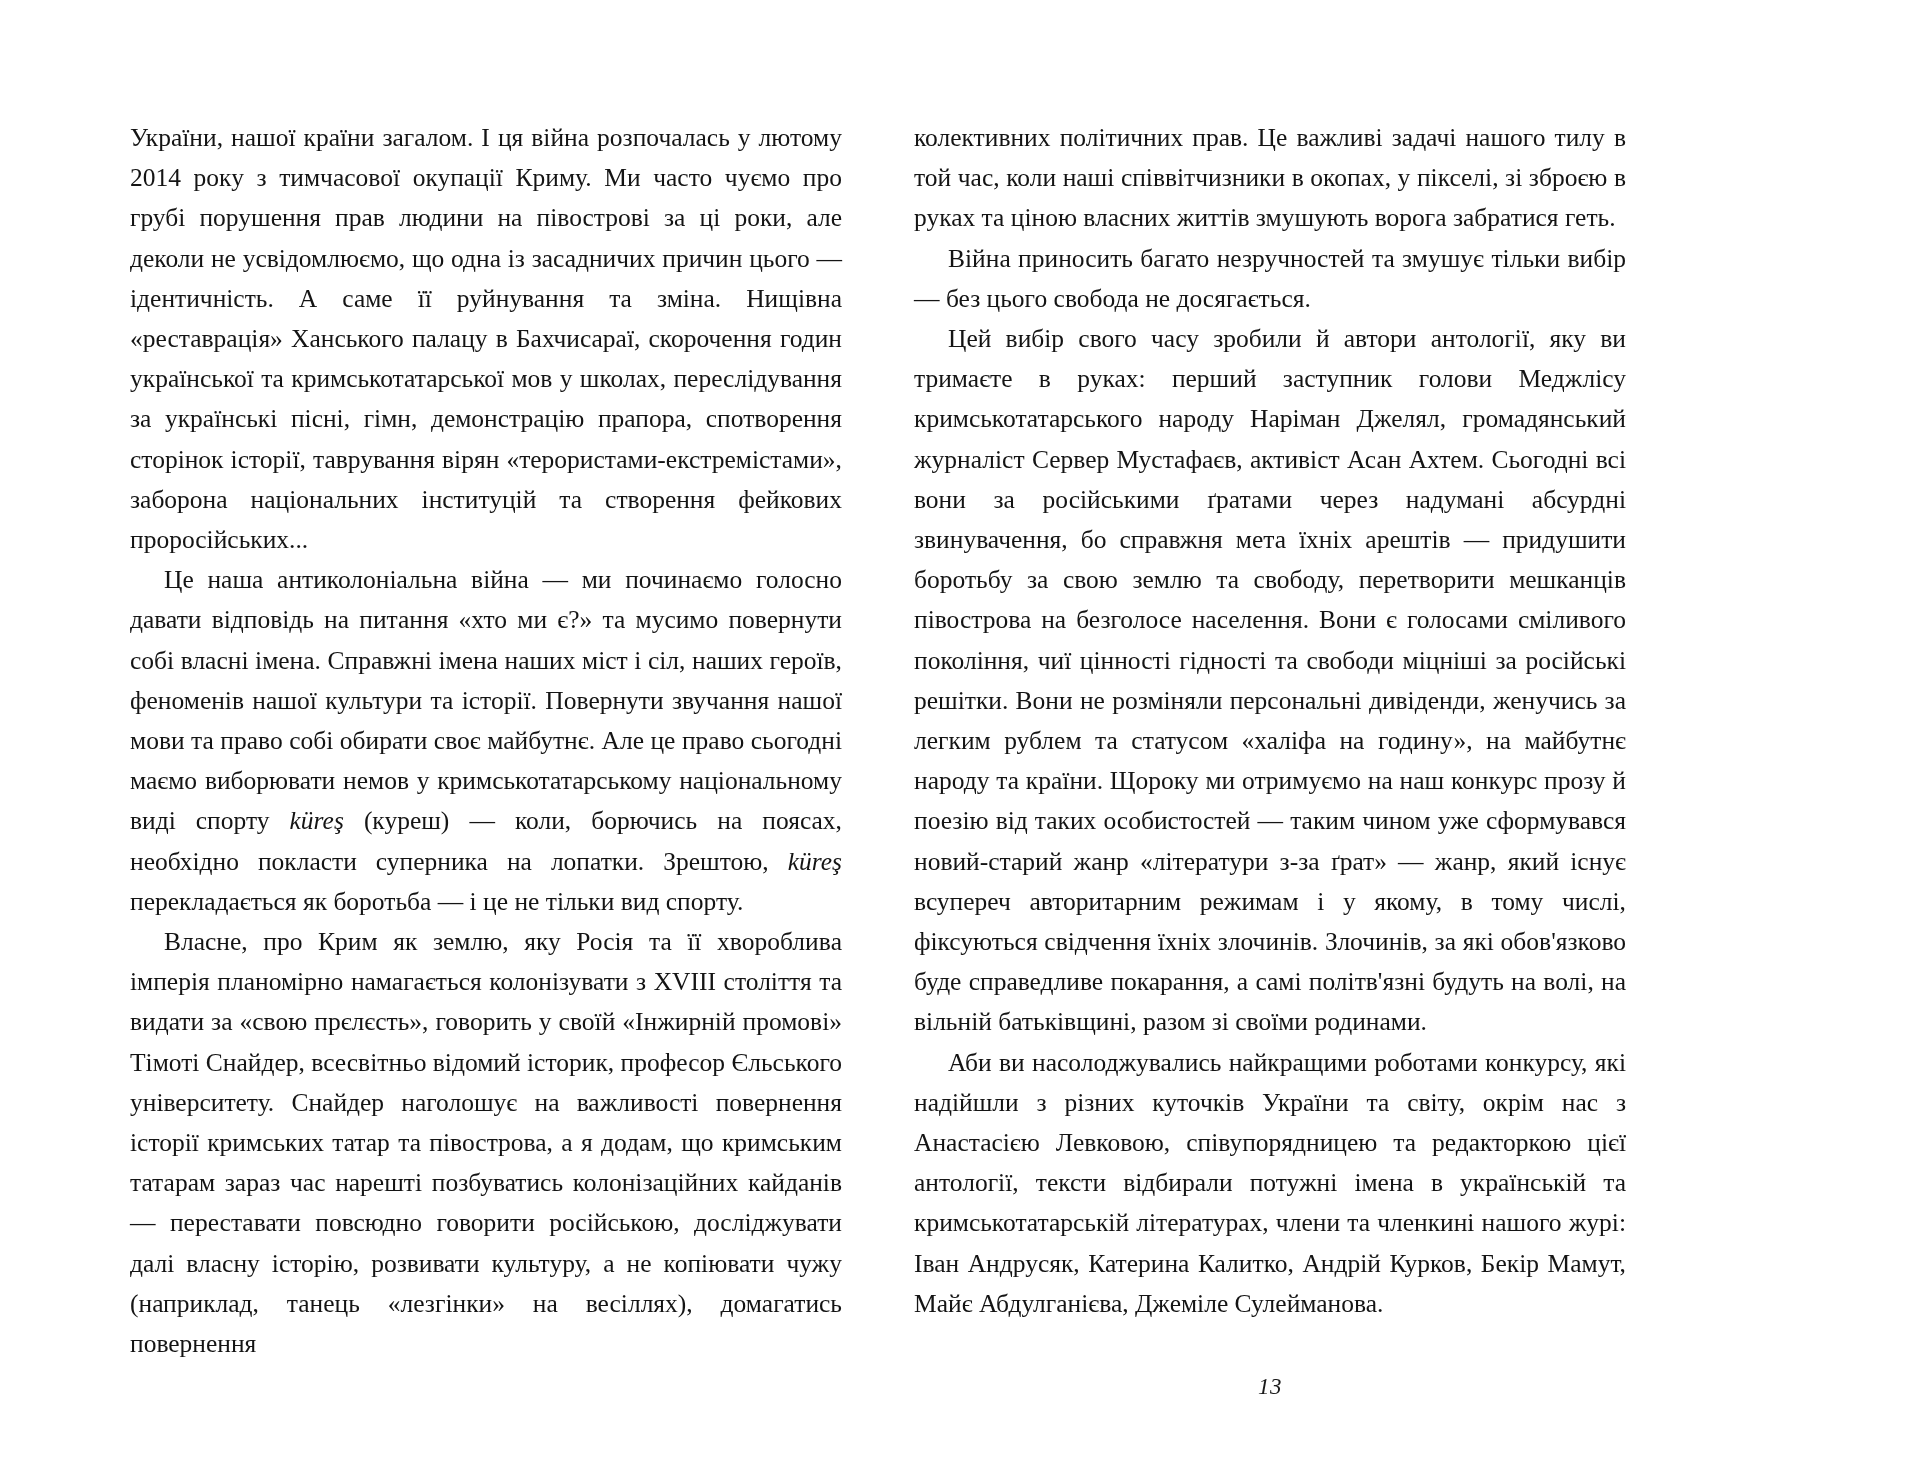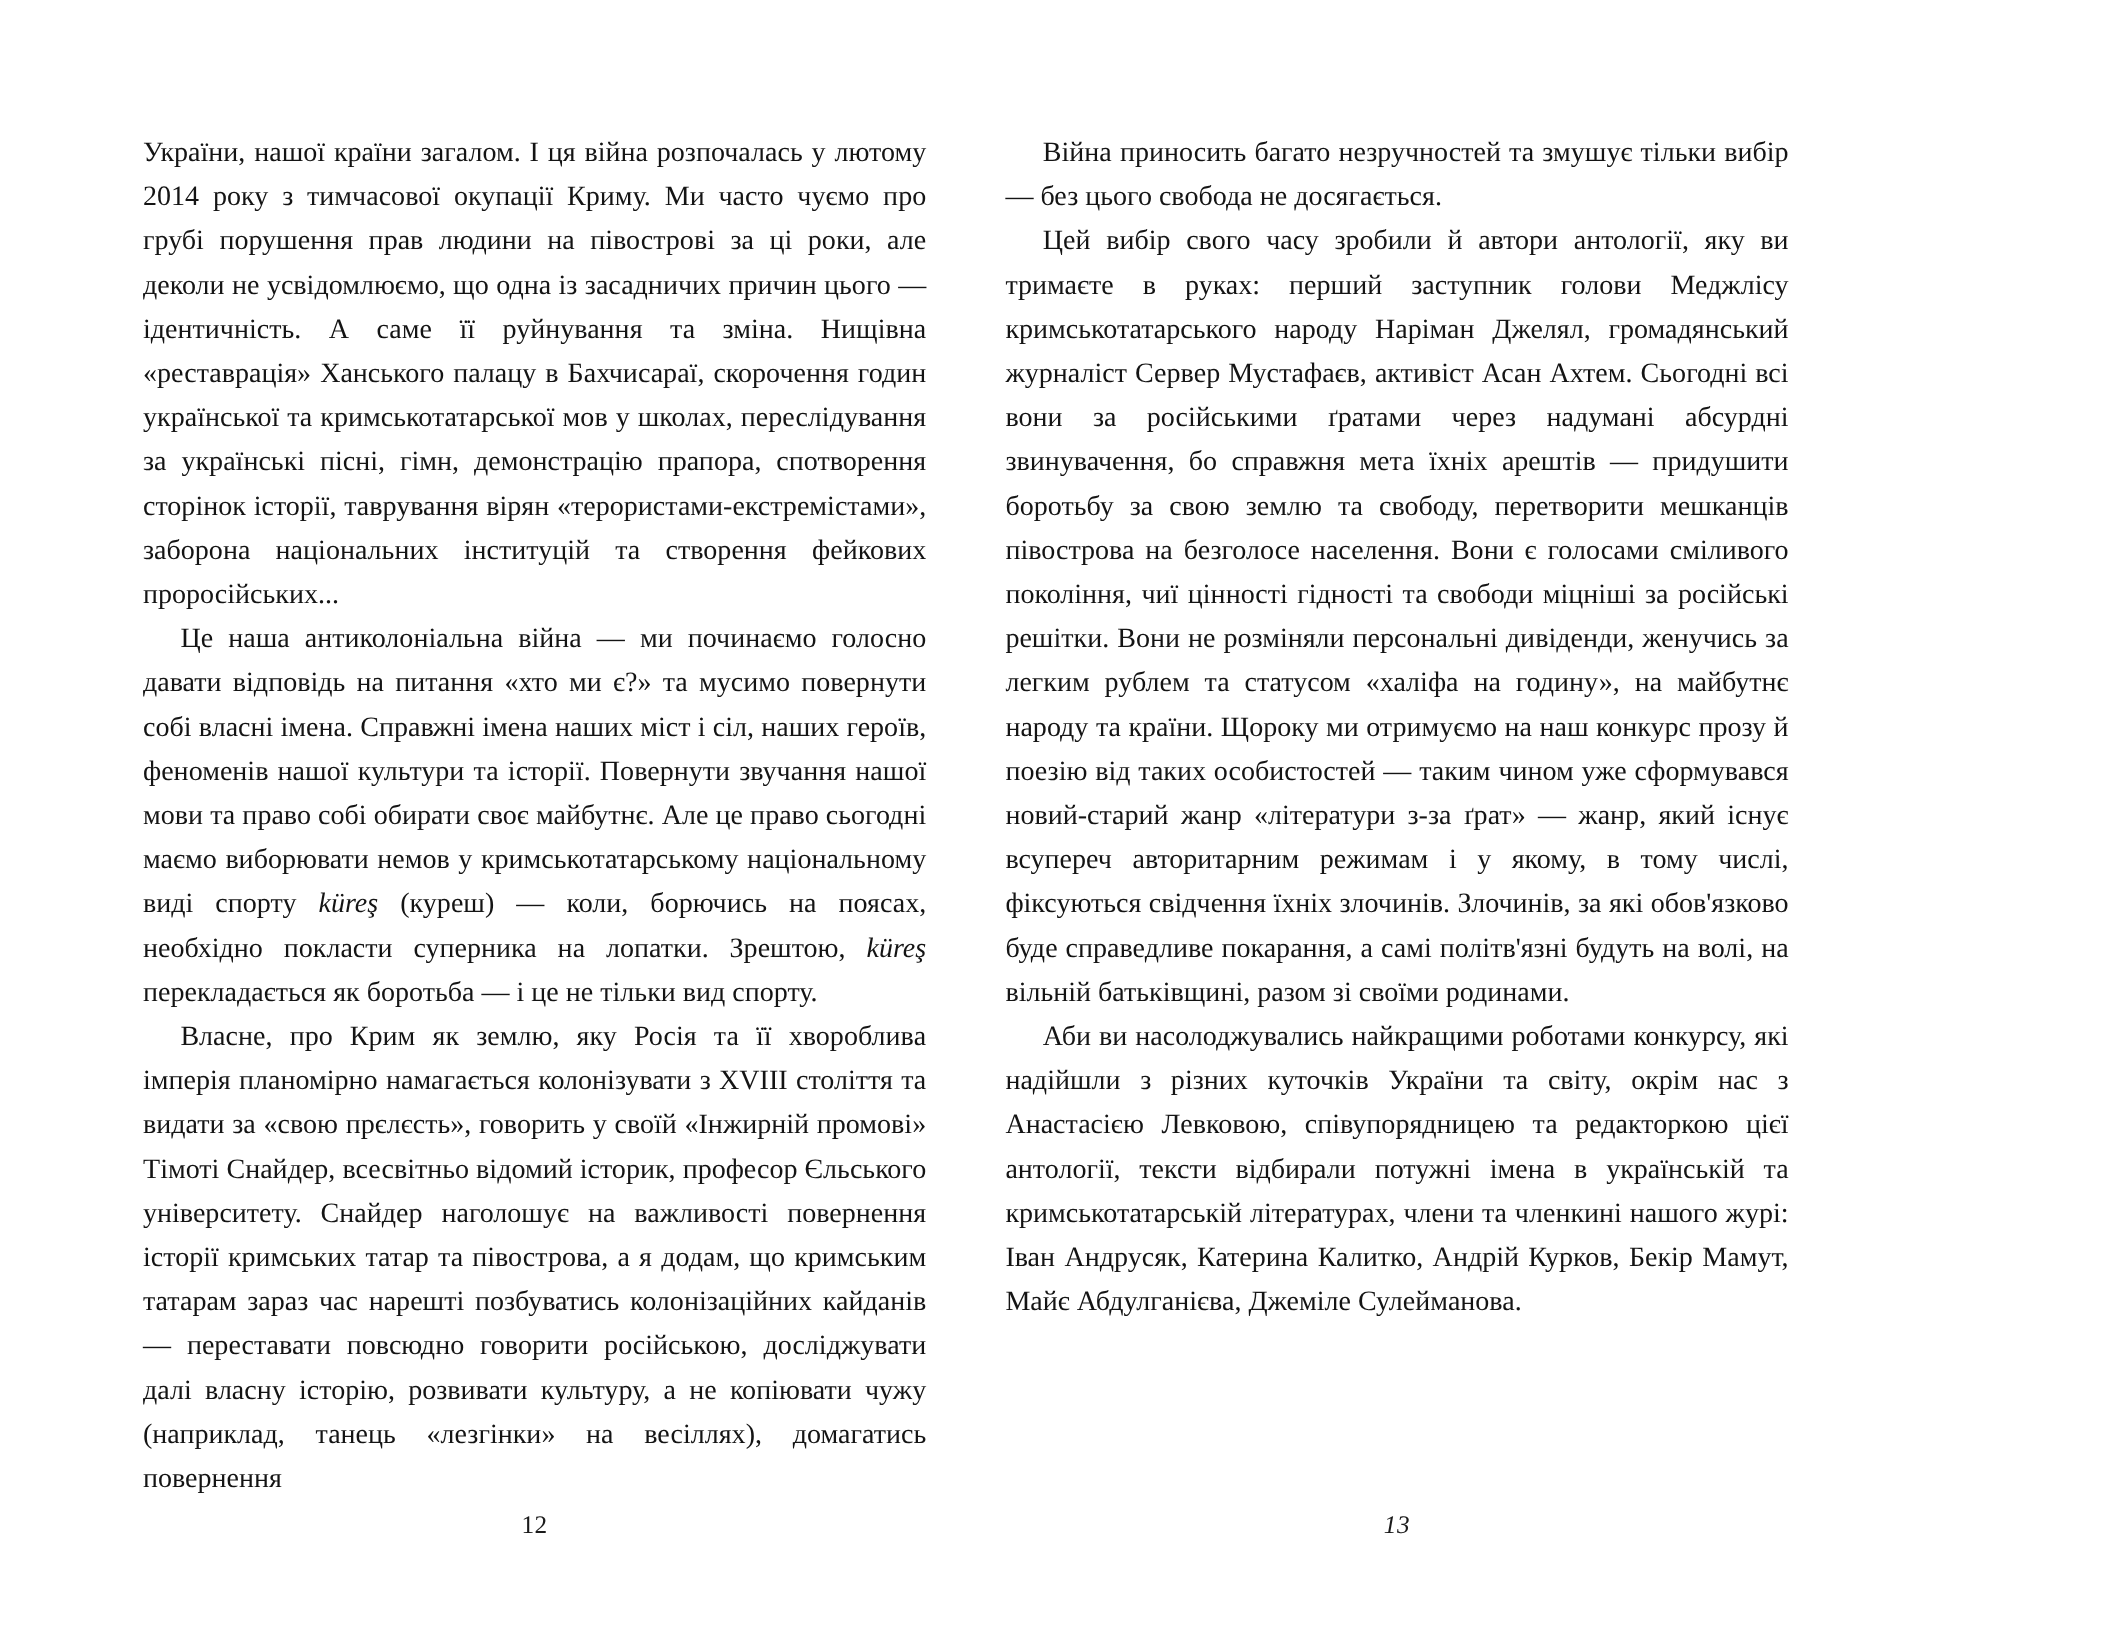--- a/index.html
+++ b/index.html
@@ -65,25 +65,25 @@
 <body>
 
 <div class="spread">
 
   <div class="page page-left">
     <div class="body-text">
       <p>України, нашої країни загалом. І ця війна розпочалась у лютому 2014 року з тимчасової окупації Криму. Ми часто чуємо про грубі порушення прав людини на півострові за ці роки, але деколи не усвідомлюємо, що одна із засадничих причин цього — ідентичність. А саме її руйнування та зміна. Нищівна «реставрація» Ханського палацу в Бахчисараї, скорочення годин української та кримськотатарської мов у школах, переслідування за українські пісні, гімн, демонстрацію прапора, спотворення сторінок історії, таврування вірян «терористами-екстремістами», заборона національних інституцій та створення фейкових проросійських...</p>
       <p class="indent">Це наша антиколоніальна війна — ми починаємо голосно давати відповідь на питання «хто ми є?» та мусимо повернути собі власні імена. Справжні імена наших міст і сіл, наших героїв, феноменів нашої культури та історії. Повернути звучання нашої мови та право собі обирати своє майбутнє. Але це право сьогодні маємо виборювати немов у кримськотатарському національному виді спорту <em>küreş</em> (куреш) — коли, борючись на поясах, необхідно покласти суперника на лопатки. Зрештою, <em>küreş</em> перекладається як боротьба — і це не тільки вид спорту.</p>
       <p class="indent">Власне, про Крим як землю, яку Росія та її хворобливa імперія планомірно намагається колонізувати з XVIII століття та видати за «свою прєлєсть», говорить у своїй «Інжирній промові» Тімоті Снайдер, всесвітньо відомий історик, професор Єльського університету. Снайдер наголошує на важливості повернення історії кримських татар та півострова, а я додам, що кримським татарам зараз час нарешті позбуватись колонізаційних кайданів — переставати повсюдно говорити російською, досліджувати далі власну історію, розвивати культуру, а не копіювати чужу (наприклад, танець «лезгінки» на весіллях), домагатись повернення</p>
     </div>
-    <div class="folio">12</div>
   </div>
 
   <div class="page page-right">
     <div class="body-text">
+      <p>колективних політичних прав. Це важливі задачі нашого тилу в той час, коли наші співвітчизники в окопах, у пікселі, зі зброєю в руках та ціною власних життів змушують ворога забратися геть.</p>
       <p class="indent">Війна приносить багато незручностей та змушує тільки вибір — без цього свобода не досягається.</p>
       <p class="indent">Цей вибір свого часу зробили й автори антології, яку ви тримаєте в руках: перший заступник голови Меджлісу кримськотатарського народу Наріман Джелял, громадянський журналіст Сервер Мустафаєв, активіст Асан Ахтем. Сьогодні всі вони за російськими ґратами через надумані абсурдні звинувачення, бо справжня мета їхніх арештів — придушити боротьбу за свою землю та свободу, перетворити мешканців півострова на безголосе населення. Вони є голосами сміливого покоління, чиї цінності гідності та свободи міцніші за російські решітки. Вони не розміняли персональні дивіденди, женучись за легким рублем та статусом «халіфа на годину», на майбутнє народу та країни. Щороку ми отримуємо на наш конкурс прозу й поезію від таких особистостей — таким чином уже сформувався новий-старий жанр «літератури з-за ґрат» — жанр, який існує всупереч авторитарним режимам і у якому, в тому числі, фіксуються свідчення їхніх злочинів. Злочинів, за які обов'язково буде справедливе покарання, а самі політв'язні будуть на волі, на вільній батьківщині, разом зі своїми родинами.</p>
       <p class="indent">Аби ви насолоджувались найкращими роботами конкурсу, які надійшли з різних куточків України та світу, окрім нас з Анастасією Левковою, співупорядницею та редакторкою цієї антології, тексти відбирали потужні імена в українській та кримськотатарській літературах, члени та членкині нашого журі: Іван Андрусяк, Катерина Калитко, Андрій Курков, Бекір Мамут, Майє Абдулганієва, Джеміле Сулейманова.</p>
     </div>
     <div class="folio">13</div>
   </div>
 
 </div>
 
 </body></html>

